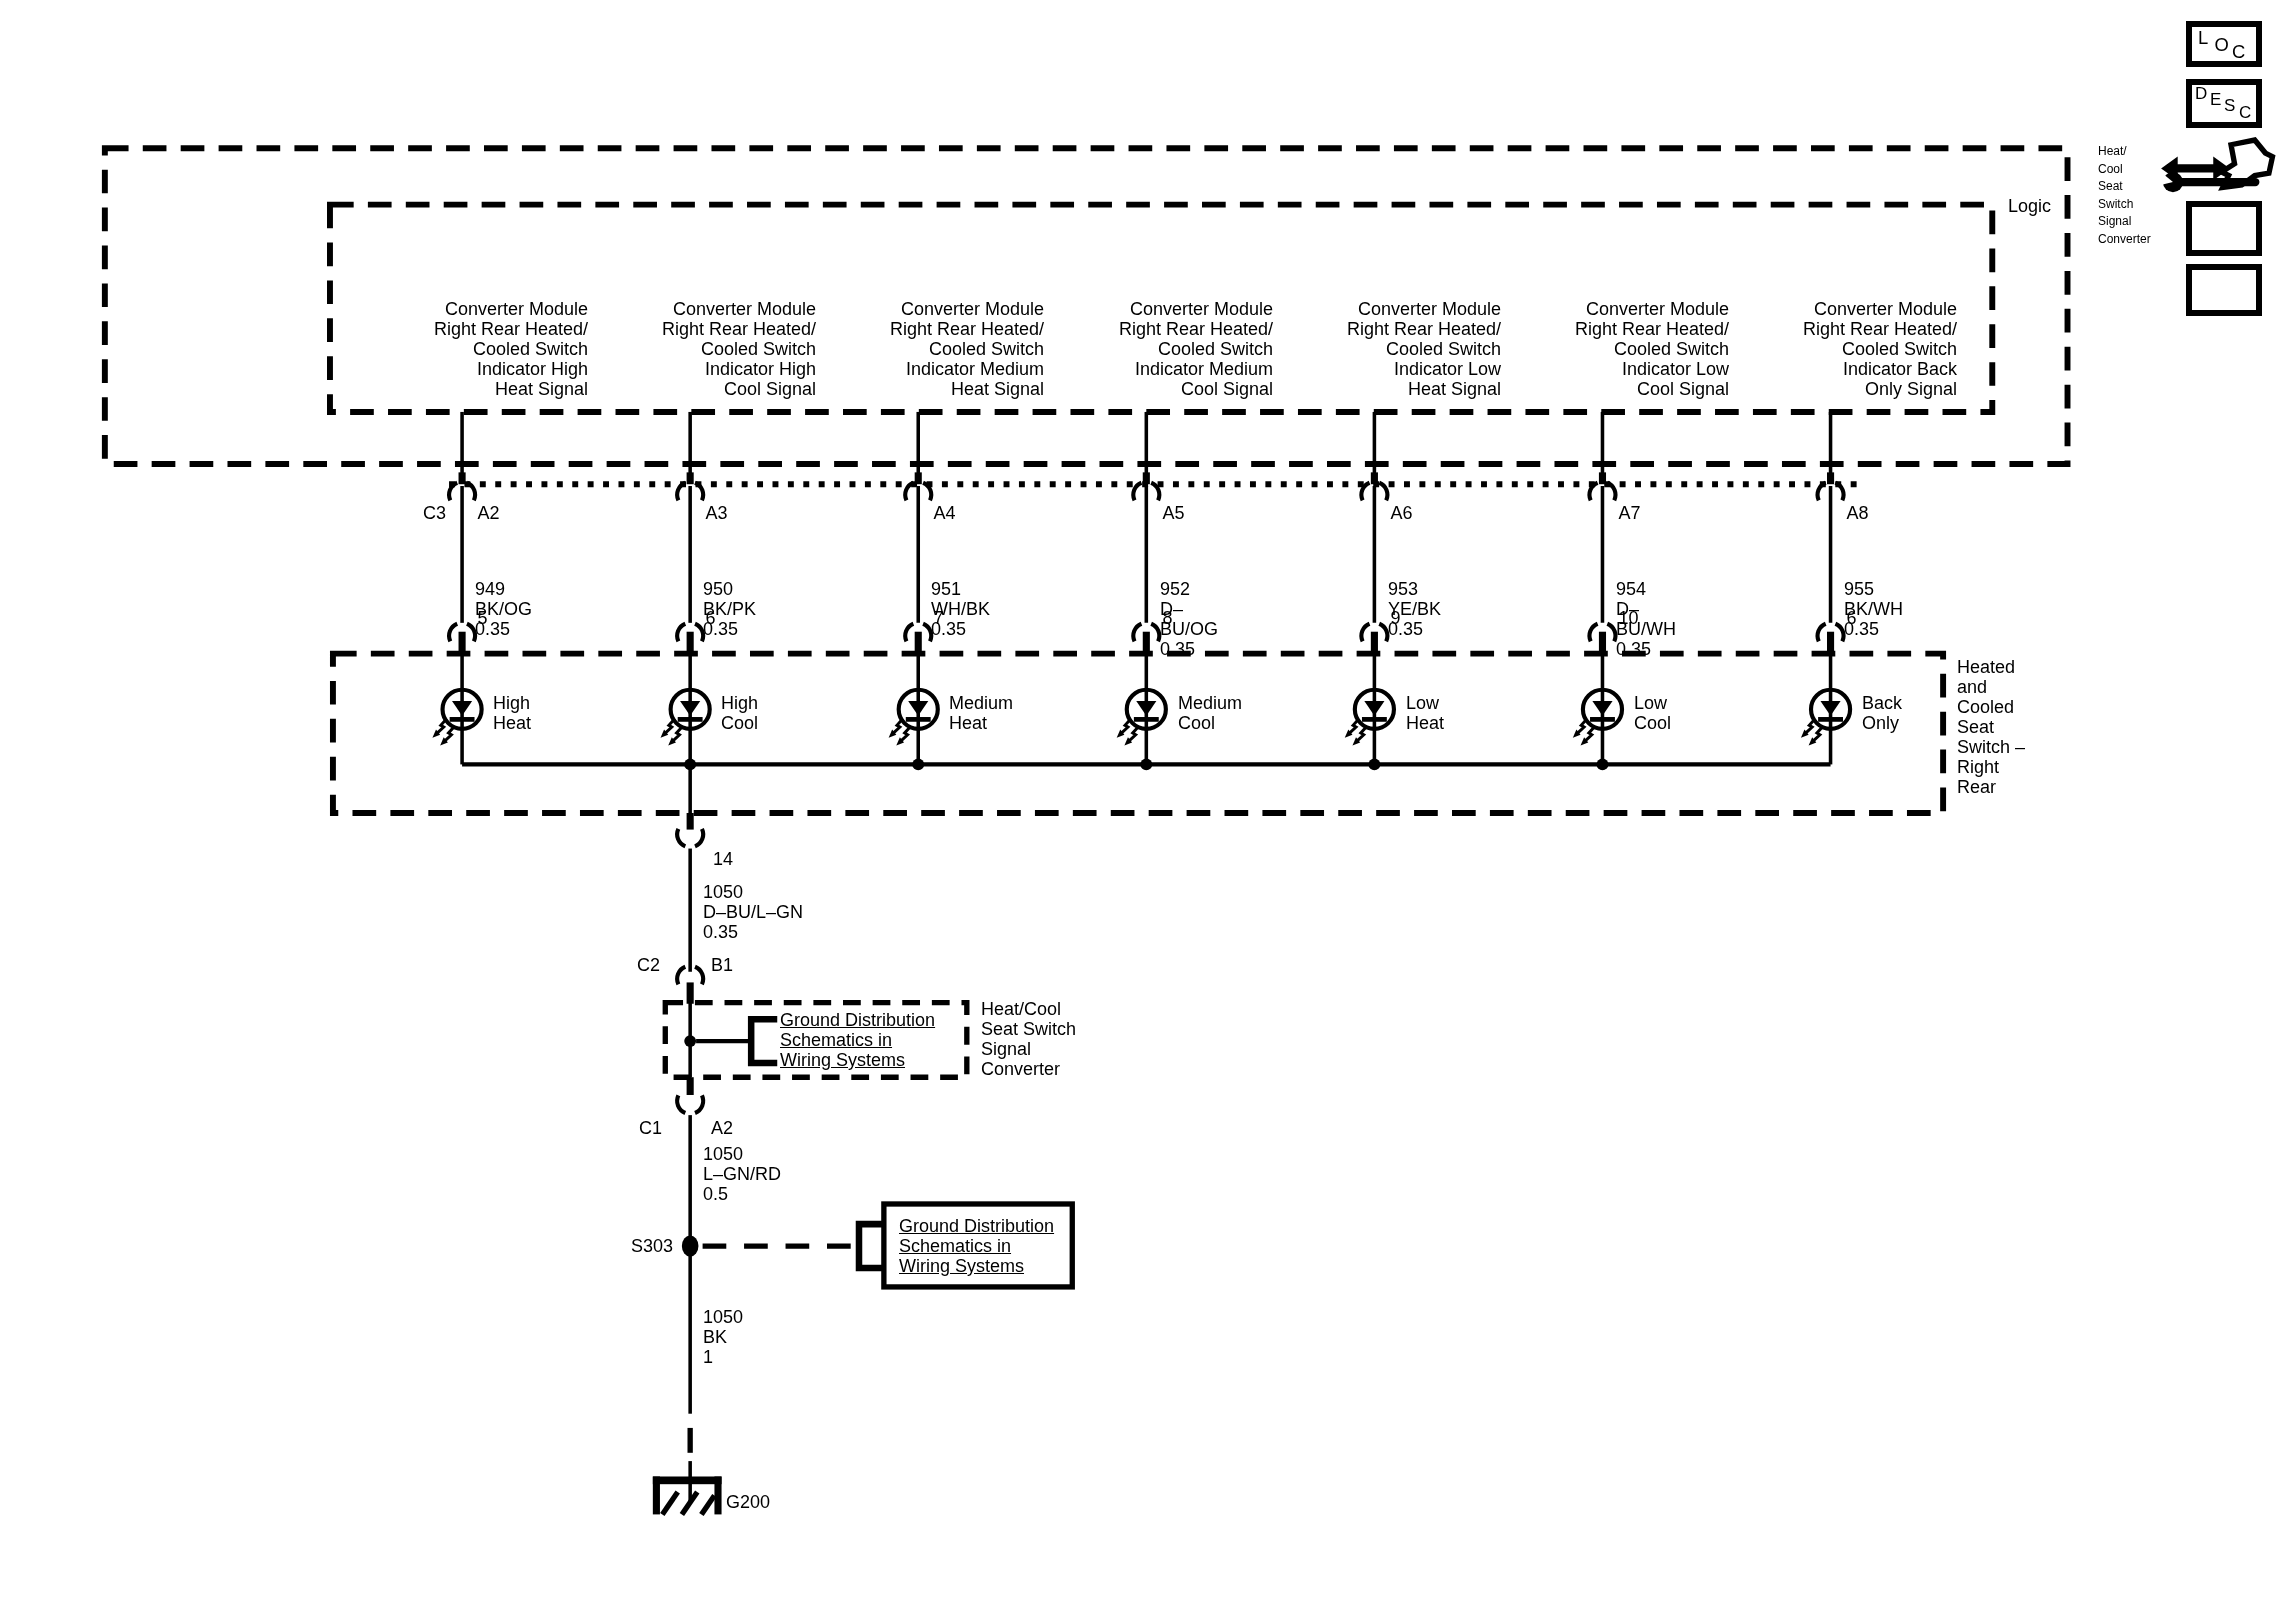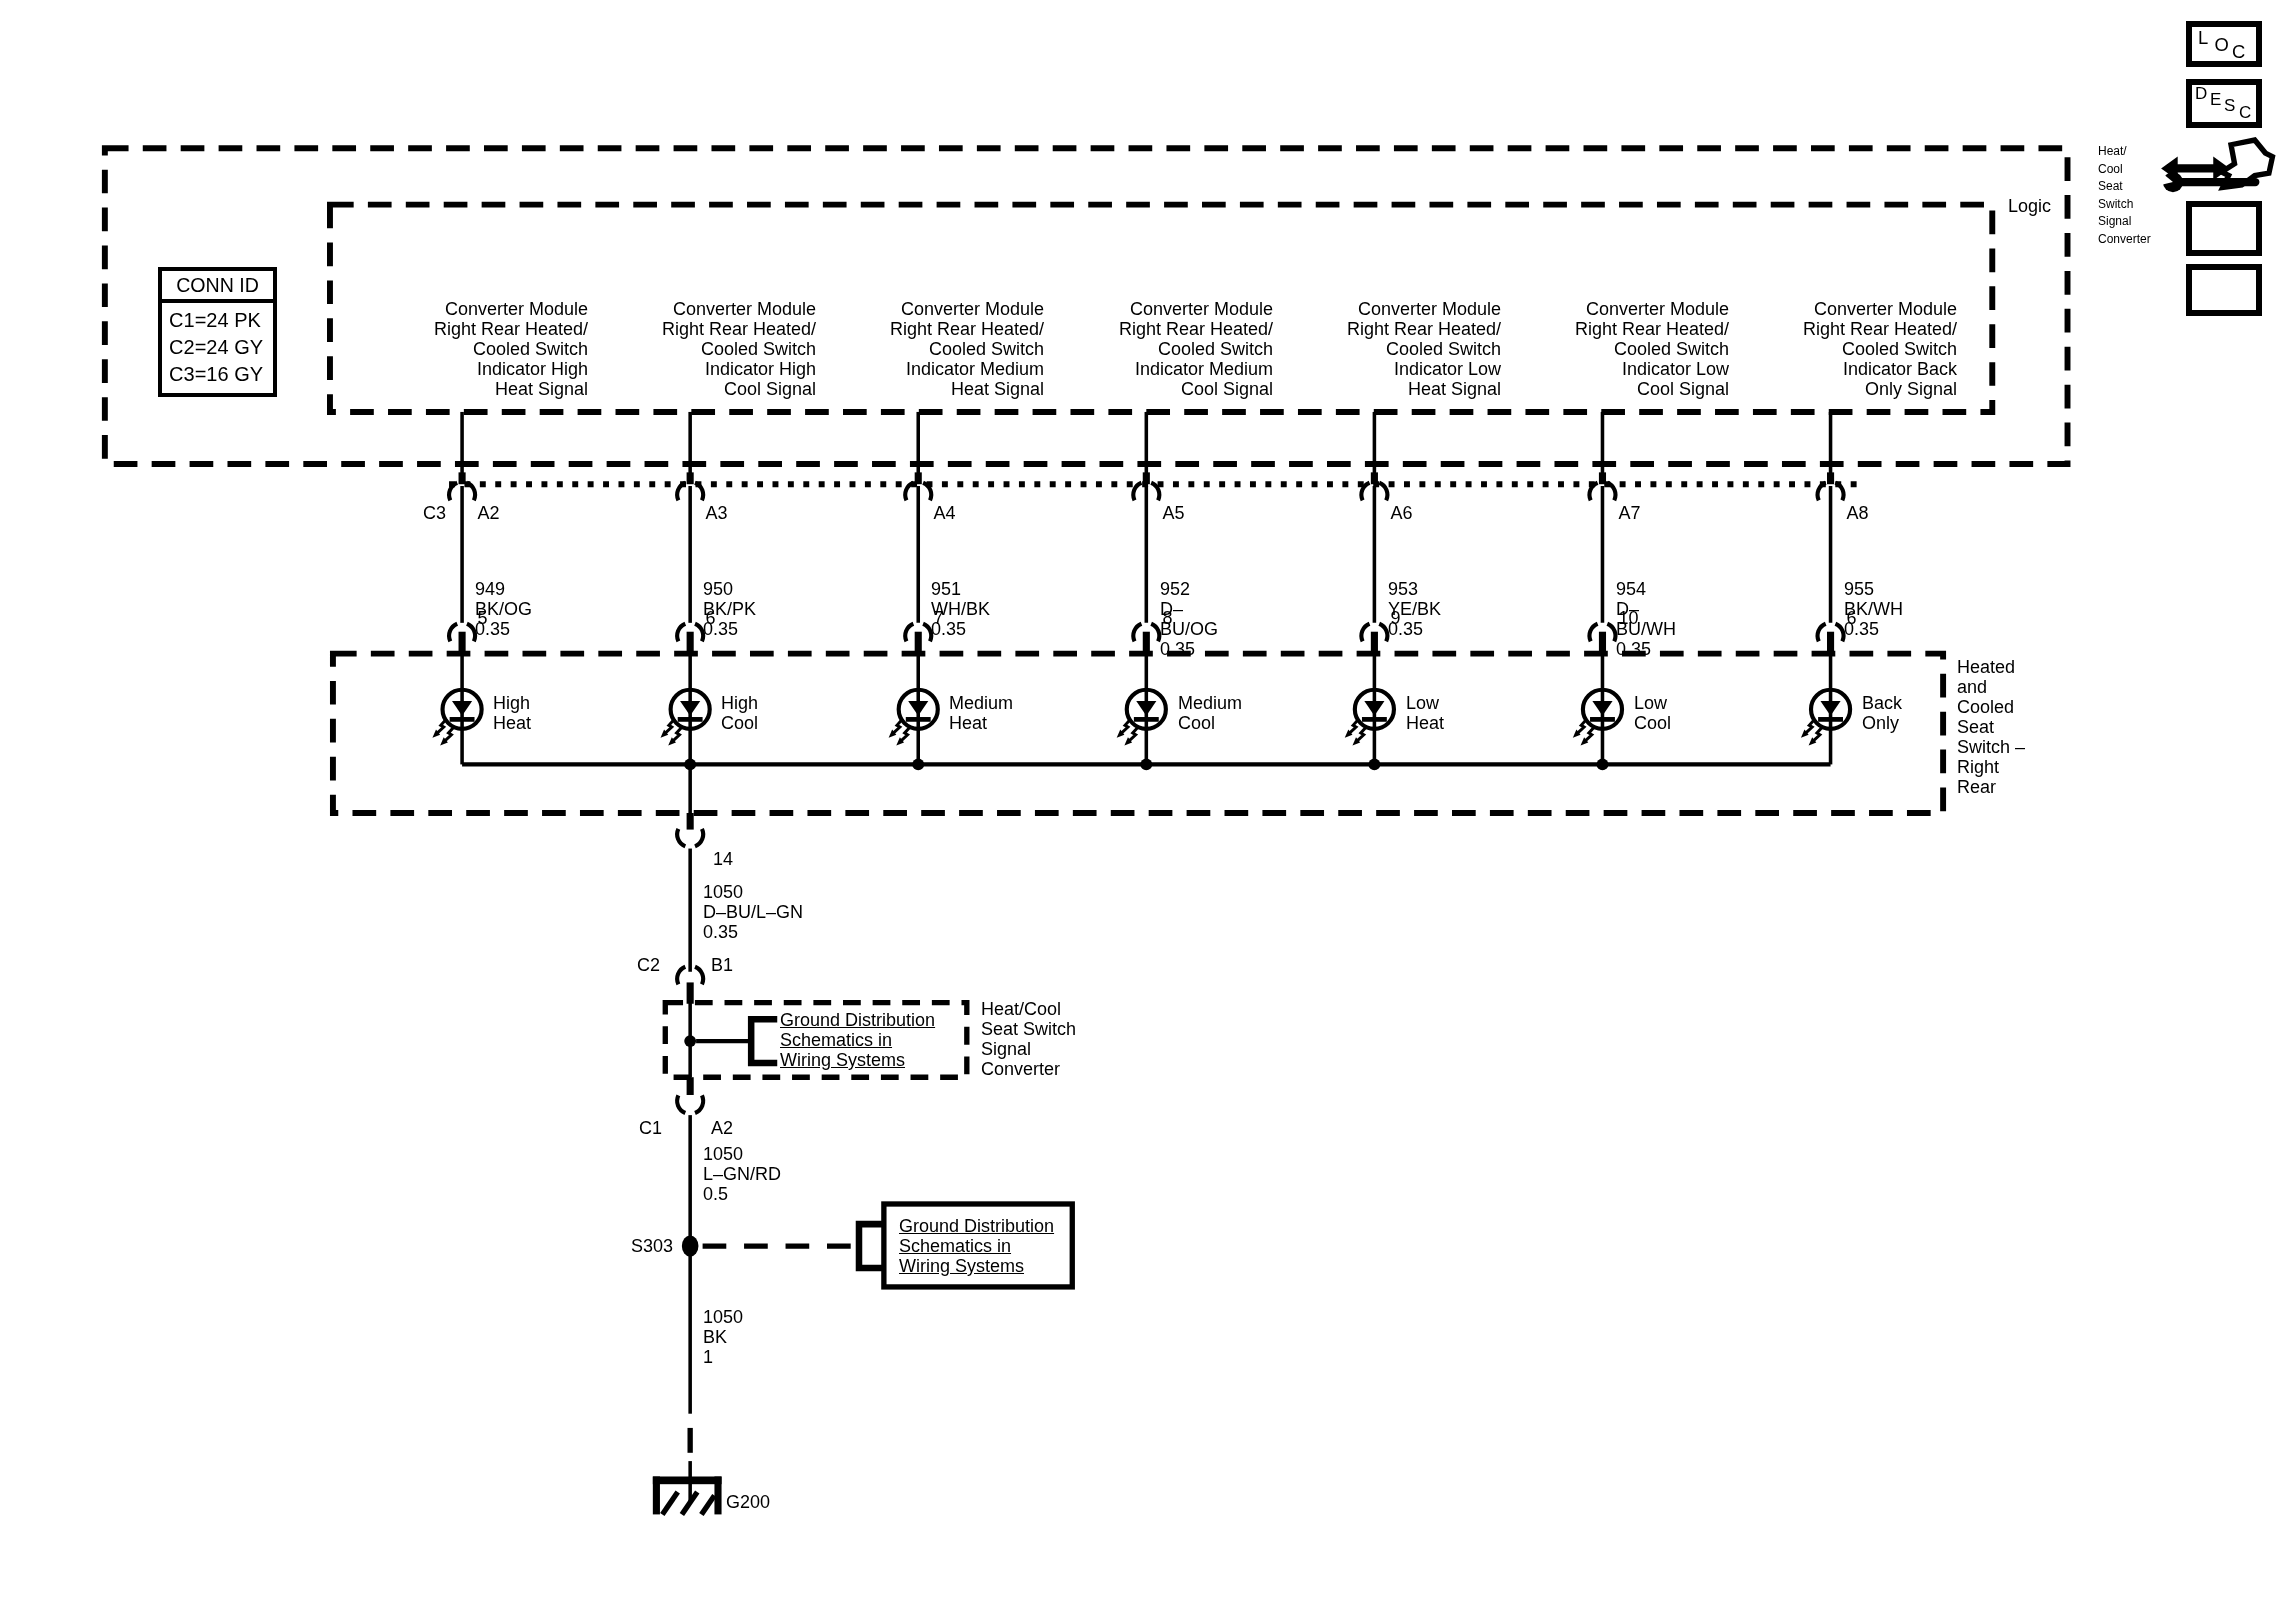--- a/index.html
+++ b/index.html
@@ -142,26 +142,20 @@
       <path d="M 3766 244 L 3806 236 L 3824 258 L 3836 264 L 3830 292 L 3806 296 L 3784 312 L 3752 316 L 3762 296 L 3750 290 L 3772 276 Z" style="stroke:#000;stroke-width:9;fill:none"></path>
       <rect x="3674" y="300" width="140" height="14" rx="7" class="blk"></rect>
       <circle cx="3668" cy="307" r="17" class="blk"></circle>
       <polygon points="3645,288 3668,307 3642,313" style="fill:#fff;stroke:none"></polygon>
     </g>
 
     <polygon points="3712,366 3762,366 3762,350 3798,380 3762,410 3762,394 3712,394" class="blk"></polygon>
     <polygon points="3793,441 3743,441 3743,425 3707,455 3743,485 3743,469 3793,469" class="blk" transform="translate(0,28)"></polygon>
   </svg>
 
-  <div class="connid">
-    <div class="cihead">CONN ID</div>
-    <div class="cirows">C1=24 PK
-C2=24 GY
-C3=16 GY</div>
-  </div>
 
   <div class="t" style="left:2008px;top:196px;">Logic</div>
   <div class="t" style="left:2098px;top:143px;font-size:12px;line-height:17.5px;">Heat/
 Cool
 Seat
 Switch
 Signal
 Converter</div>
   <div class="t" style="left:1957px;top:657px;">Heated
 and

